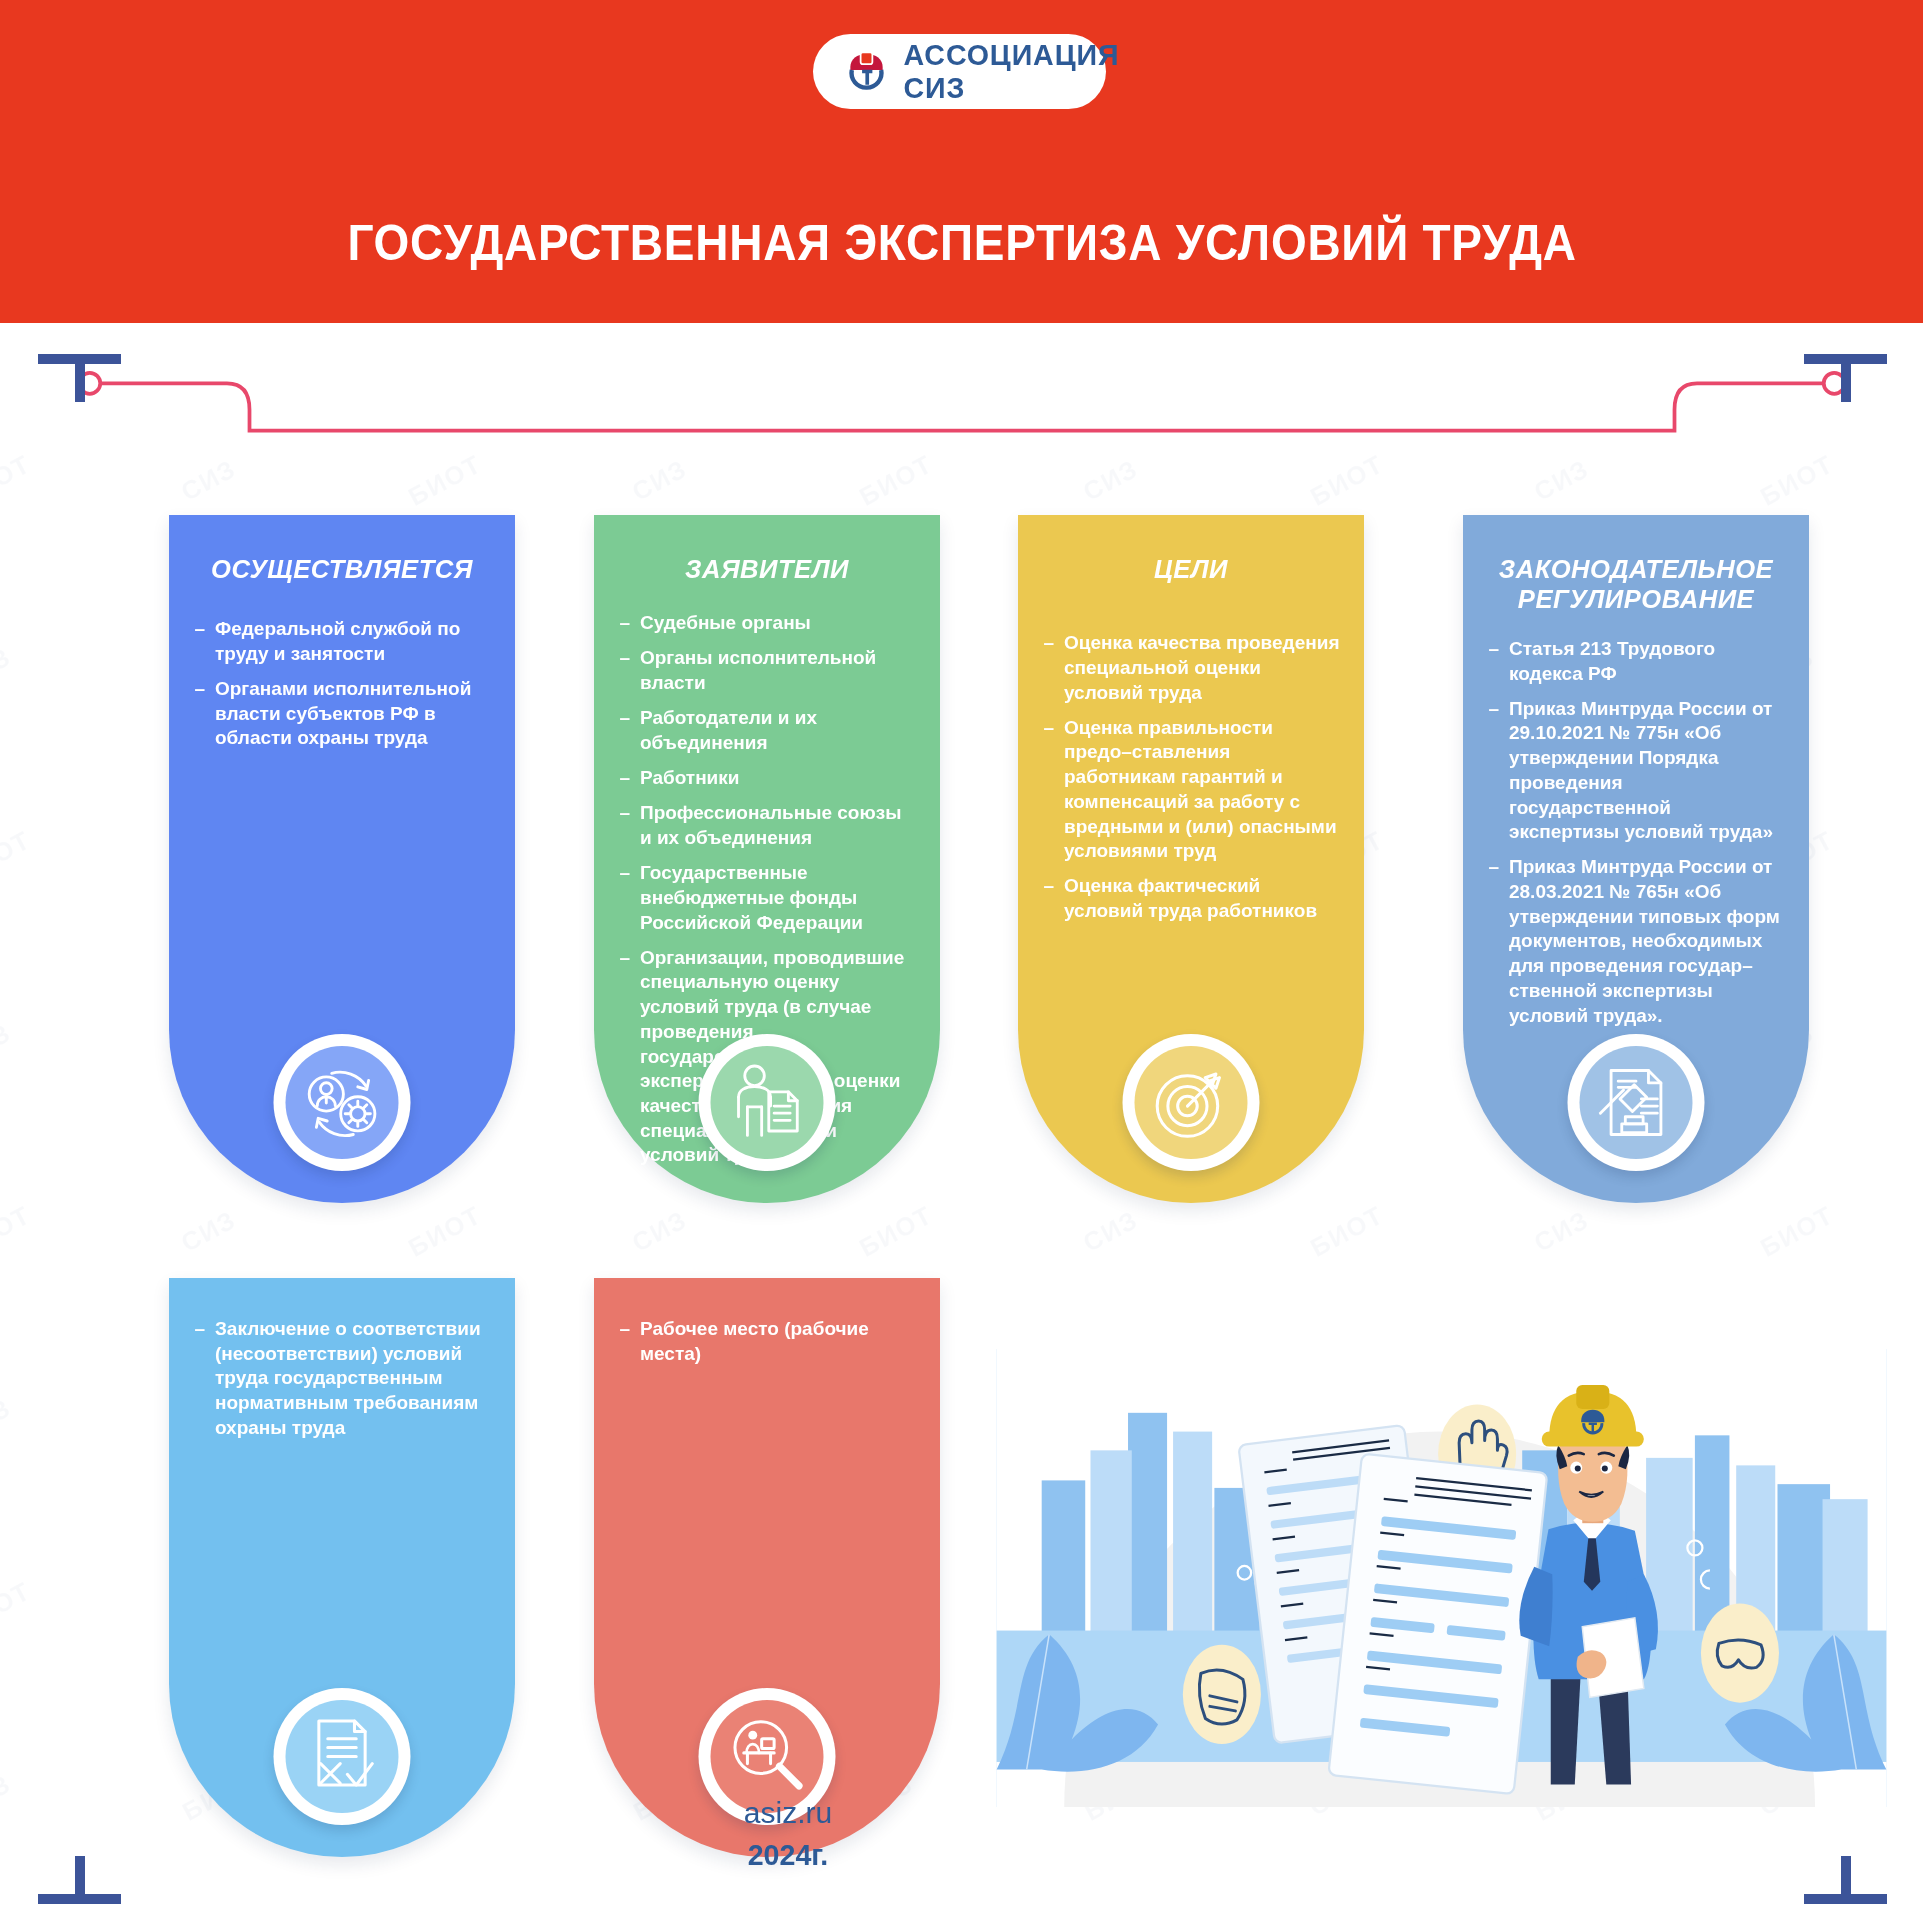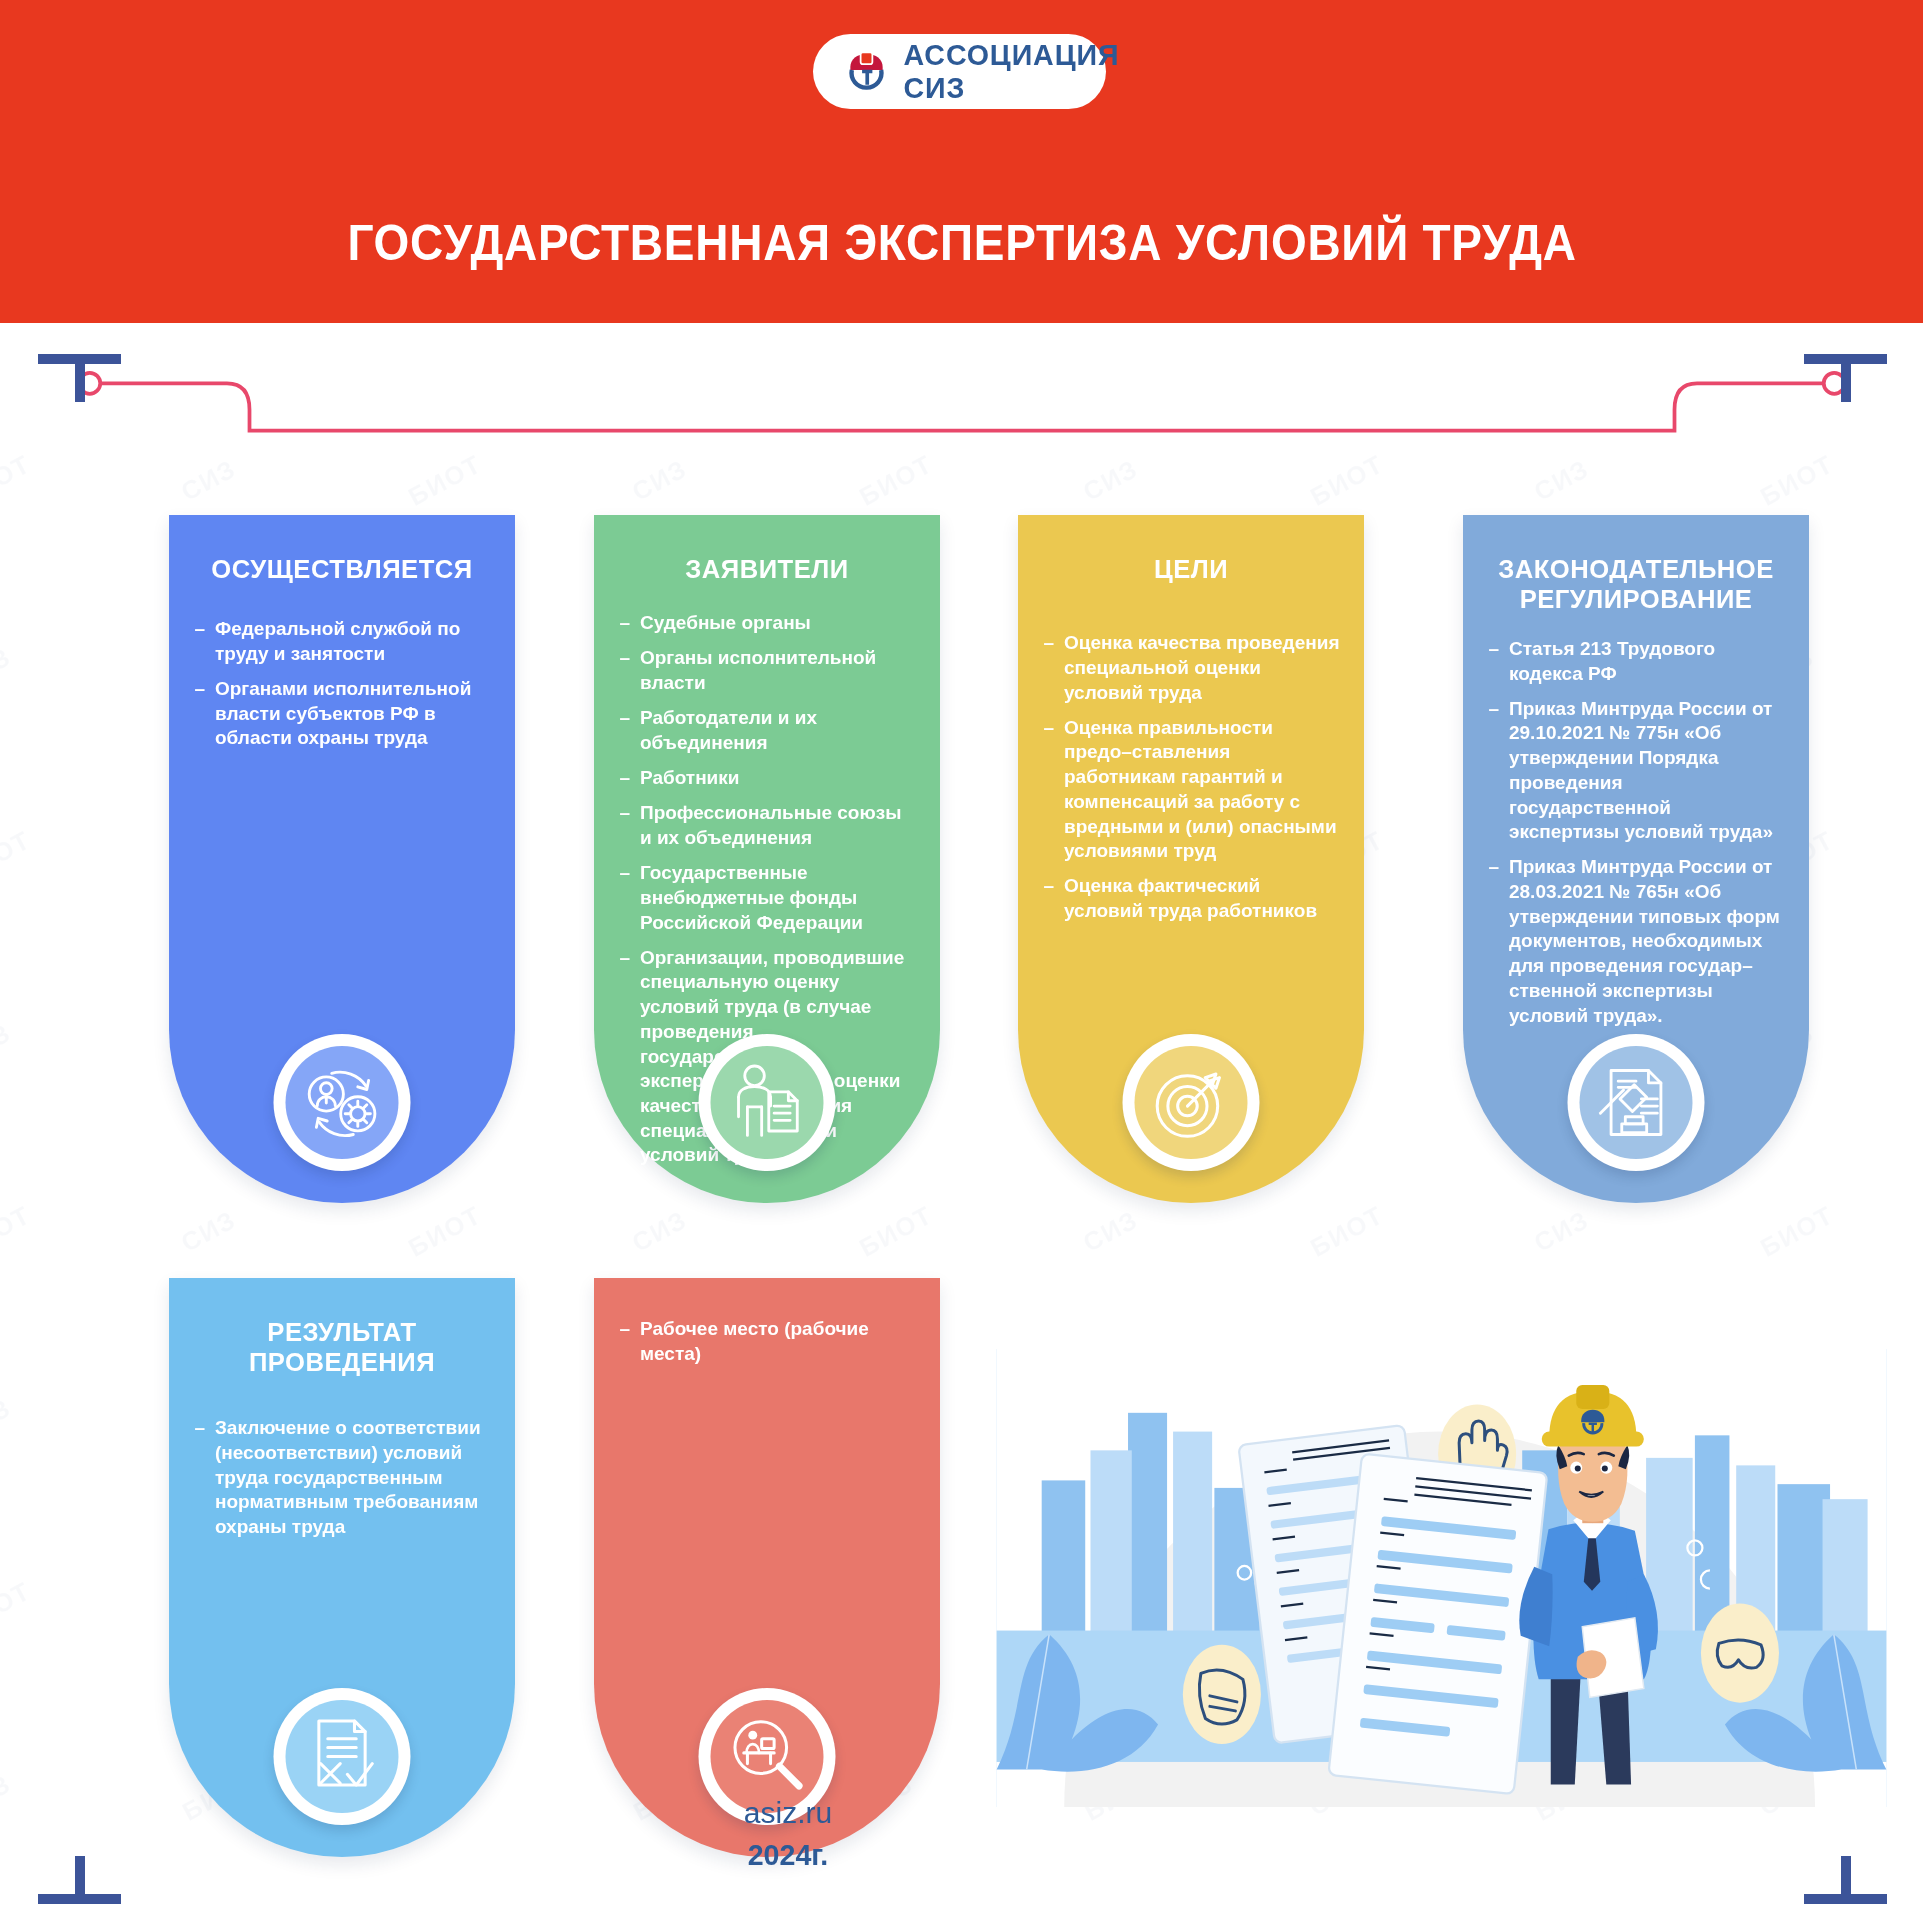--- a/index.html
+++ b/index.html
@@ -62,21 +62,21 @@
   
   .card{
     position:absolute; z-index:3;
     border-radius:0 0 180px 180px;
     color:#fff;
     box-shadow:0 7.5px 16.5px rgba(20,40,80,.10);
   }
   .card-title{
     text-align:center; font-weight:700;
     font-size:25.6px; letter-spacing:0.5px;
-    padding:39px 19.5px 0; line-height:1.18;
+    padding:39px 19.5px 0; line-height:1.18;font-style:italic;
   }
   .bullets{ padding:33px 22.5px 0 25.6px; list-style:none; }
   .bullets li{
     display:flex; gap:9.8px;
     font-size:19px; font-weight:700; line-height:1.3;
     margin-bottom:10.5px;
   }
   .bullets li .dash{ flex:0 0 auto; }
   .icon-badge{
     position:absolute; left:50%; transform:translateX(-50%);
@@ -376,21 +376,20 @@
         <path d="M32 46l16-16 14 14-16 16z"></path>
         <path d="M10 62l26-26"></path>
         <path d="M34 74h28v10H34z"></path>
         <path d="M38 66h20v8H38z"></path>
       </svg>
     </div>
   </div>
 </div>
 
 <div class="card" id="card4" style="left: 169px; top: 1278px; width: 346px; height: 579px; background: rgb(115, 192, 239);">
-  <div class="card-title">РЕЗУЛЬТАТ ПРОВЕДЕНИЯ</div>
   <ul class="bullets" style="padding-top:39px">
     <li>
         <span class="dash">–</span>
         <span>Заключение о соответствии (несоответствии) условий труда государственным нормативным требованиям охраны труда</span>
       </li>
   </ul>
   <div class="icon-badge" style="top:410px">
     <div class="icon-inner" style="background:#9ad3f5">
       <svg viewBox="0 0 100 100" width="89" height="89" fill="none" stroke="#fff" stroke-width="3.4" stroke-linecap="round" stroke-linejoin="round">
         <path d="M24 10h40l12 12v60H24z"></path>

